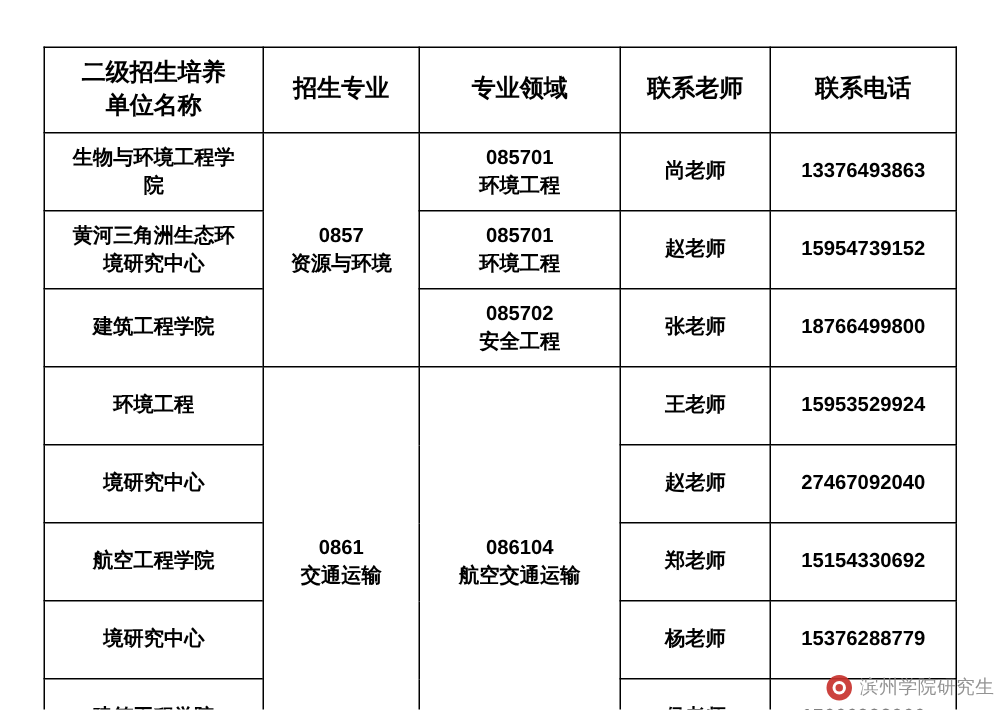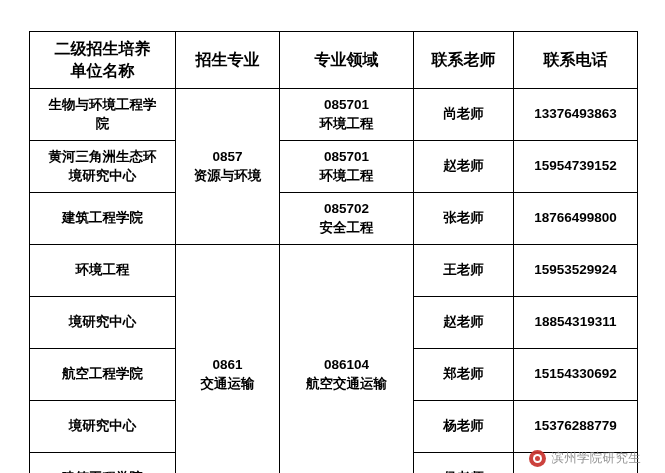--- a/index.html
+++ b/index.html
@@ -57,21 +57,21 @@
   .col1 { width: 146px; }
   .col2 { width: 104px; }
   .col3 { width: 134px; }
   .col4 { width: 100px; }
   .col5 { width: 124px; }
 
   .two-line { white-space: pre-line; }
 
   #watermark {
     position: absolute;
-    right: 24px;
+    right: 2px;
     bottom: 6px;
     display: flex;
     align-items: center;
     gap: 5px;
     opacity: 0.92;
   }
   #watermark .wm-logo {
     width: 17px;
     height: 17px;
     border-radius: 50%;
@@ -160,21 +160,21 @@
         <td class="major-cell two-line" rowspan="5">0861
 交通运输</td>
         <td class="field-cell two-line" rowspan="5">086104
 航空交通运输</td>
         <td>王老师</td>
         <td>15953529924</td>
       </tr>
       <tr>
         <td class="unit-cell">境研究中心</td>
         <td>赵老师</td>
-        <td>18854319311</td>
+        <td>27467092040</td>
       </tr>
       <tr>
         <td class="unit-cell">航空工程学院</td>
         <td>郑老师</td>
         <td>15154330692</td>
       </tr>
       <tr>
         <td class="unit-cell">境研究中心</td>
         <td>杨老师</td>
         <td>15376288779</td>

